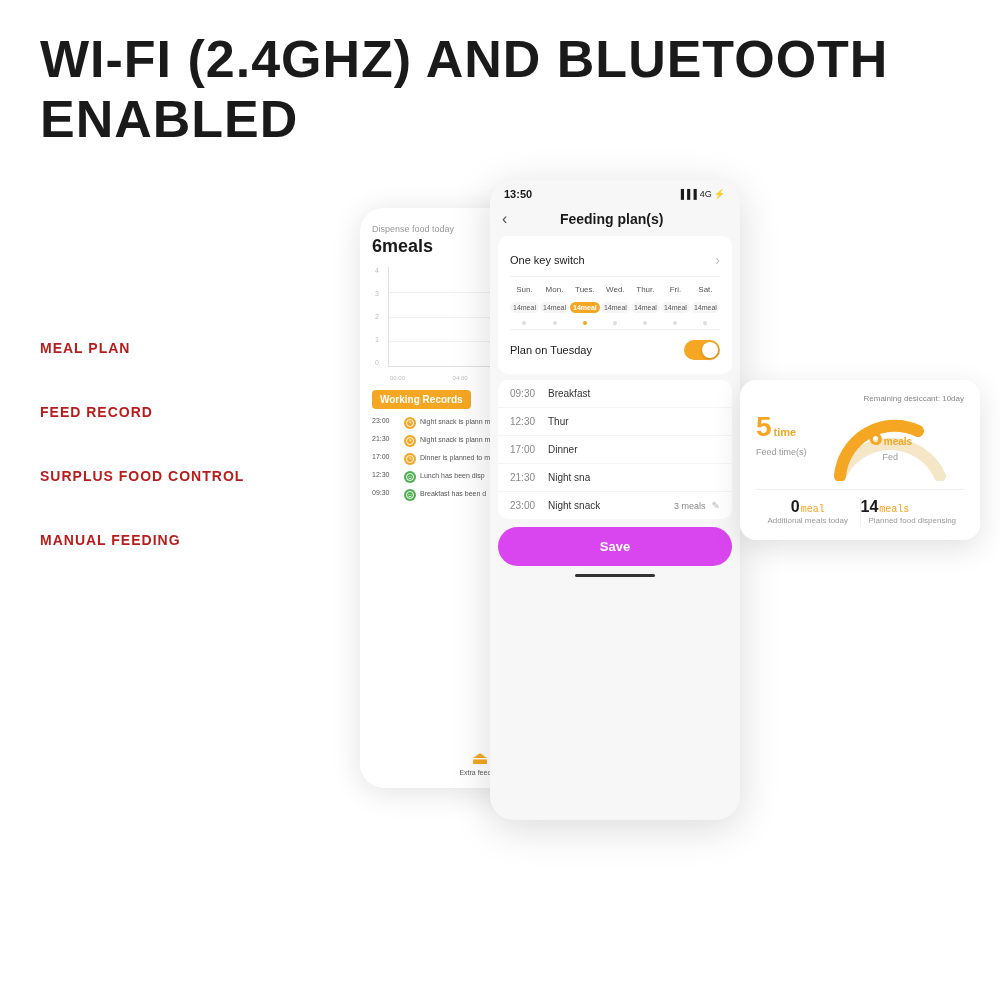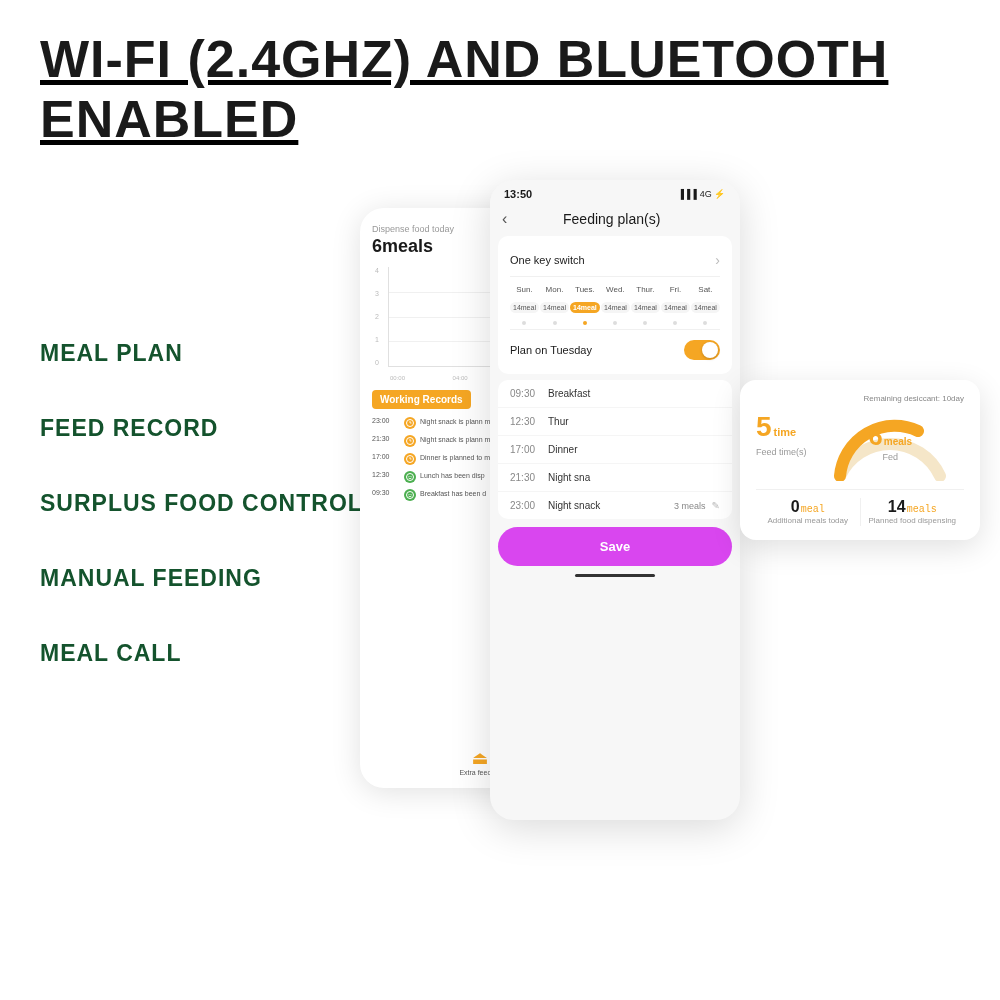--- a/index.html
+++ b/index.html
@@ -8,40 +8,39 @@
       height: 1000px;
       background: #ffffff;
       font-family: Arial, sans-serif;
       overflow: hidden;
       position: relative;
     }
 
     
     .header {
       padding: 30px 36px 20px 40px;
-      text-decoration: underline;
     }
     .main-title {
       font-size: 52px;
       font-weight: 900;
       color: #1a1a1a;
       line-height: 1.15;
       letter-spacing: 1px;
     }
 
     
     .features {
       position: absolute;
       left: 40px;
       top: 340px;
     }
     .feature-item {
-      font-size: 23px;
+      font-size: 14px;
       font-weight: 700;
-      color: #14532d;
+      color: #b91c1c;
       margin-bottom: 48px;
       letter-spacing: 1px;
     }
 
     
     .phones-container {
       position: absolute;
       right: 20px;
       top: 180px;
       width: 620px;
@@ -218,21 +217,21 @@
       padding: 6px 12px 8px;
       background: #f7f7f7;
     }
     .back-arrow {
       font-size: 16px;
       color: #555;
       margin-right: 8px;
     }
     .phone-header-title {
       font-size: 14px;
-      font-weight: 400;
+      font-weight: 700;
       color: #1a1a1a;
       flex: 1;
       text-align: center;
       margin-right: 20px;
     }
 
     .phone-mid-content {
       background: #ffffff;
       margin: 0 8px;
       border-radius: 10px;
@@ -493,21 +492,20 @@
 
 <div class="header">
   <h1 class="main-title">WI-FI (2.4GHZ) AND BLUETOOTH ENABLED</h1>
 </div>
 
 <div class="features">
   <div class="feature-item">MEAL PLAN</div>
   <div class="feature-item">FEED RECORD</div>
   <div class="feature-item">SURPLUS FOOD CONTROL</div>
   <div class="feature-item">MANUAL FEEDING</div>
-  <div class="feature-item">MEAL CALL</div>
 </div>
 
 <div class="phones-container">
 
   <div class="phone-back">
     <div class="phone-back-content">
       <div class="dispense-label">Dispense food today</div>
       <div class="dispense-value">6meals</div>
 
       
@@ -741,21 +739,21 @@
     <div class="stats-bottom">
       <div class="stat-item">
         <div style="display:flex;align-items:baseline;justify-content:center;gap:1px;">
           <span class="stat-value">0</span>
           <span class="stat-unit">meal</span>
         </div>
         <div class="stat-label">Additional meals today</div>
       </div>
       <div class="stat-divider"></div>
       <div class="stat-item">
-        <div style="display:flex;align-items:baseline;justify-content:center;gap:1px;">
+        <div style="display:flex;align-items:baseline;justify-content:flex-start;gap:1px;">
           <span class="stat-value">14</span>
           <span class="stat-unit">meals</span>
         </div>
         <div class="stat-label">Planned food dispensing</div>
       </div>
     </div>
   </div>
 
 </div>
 

